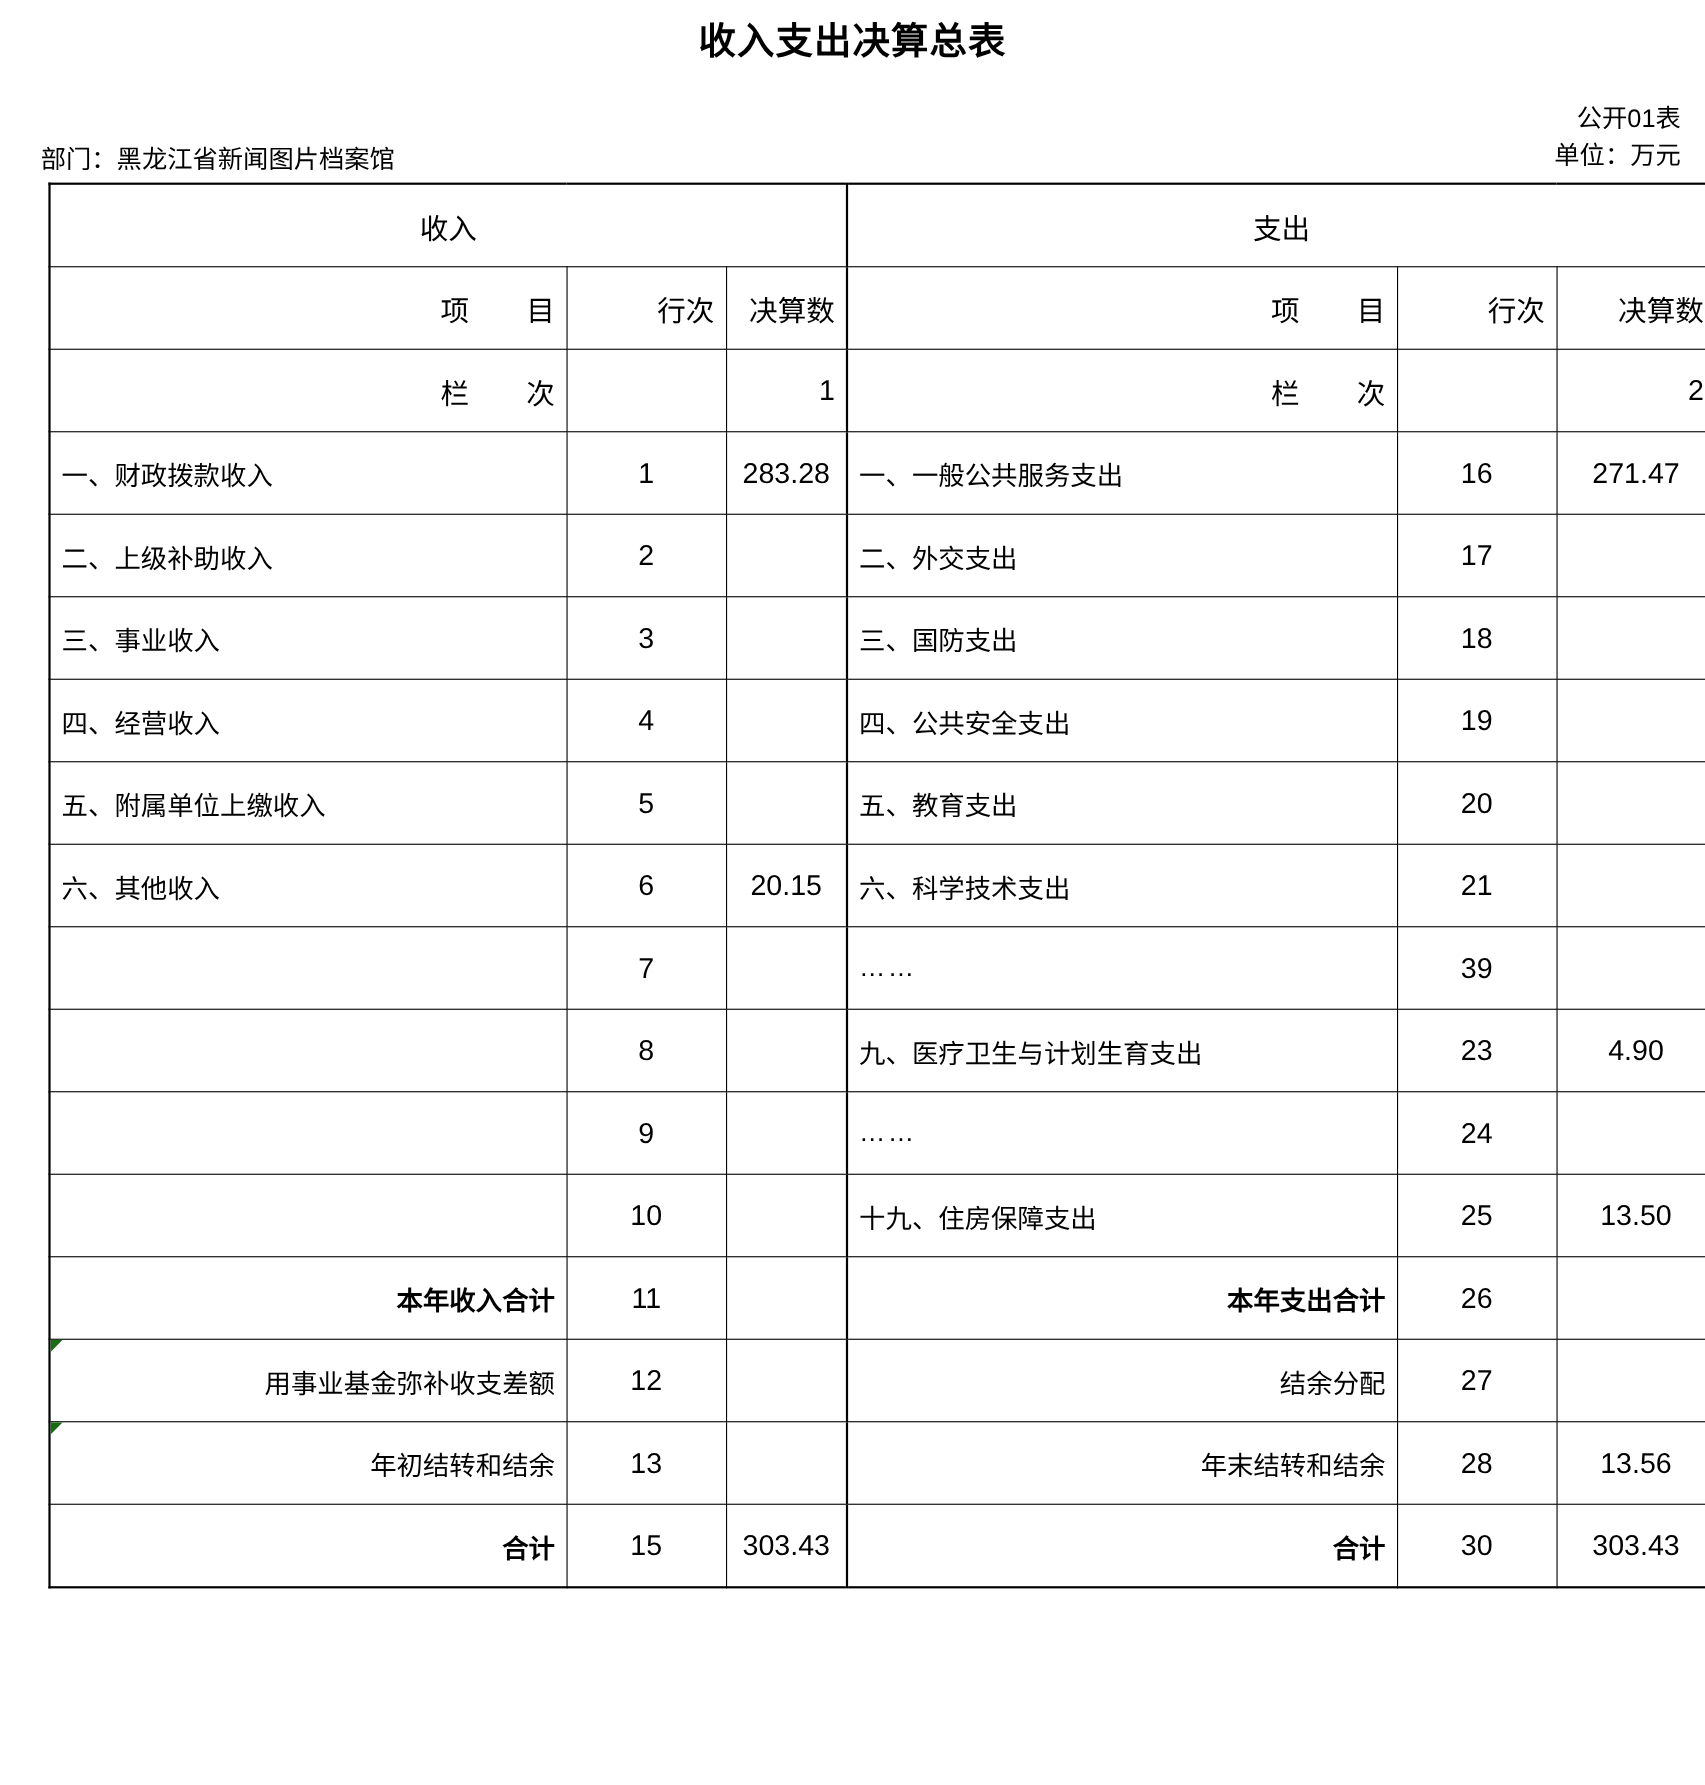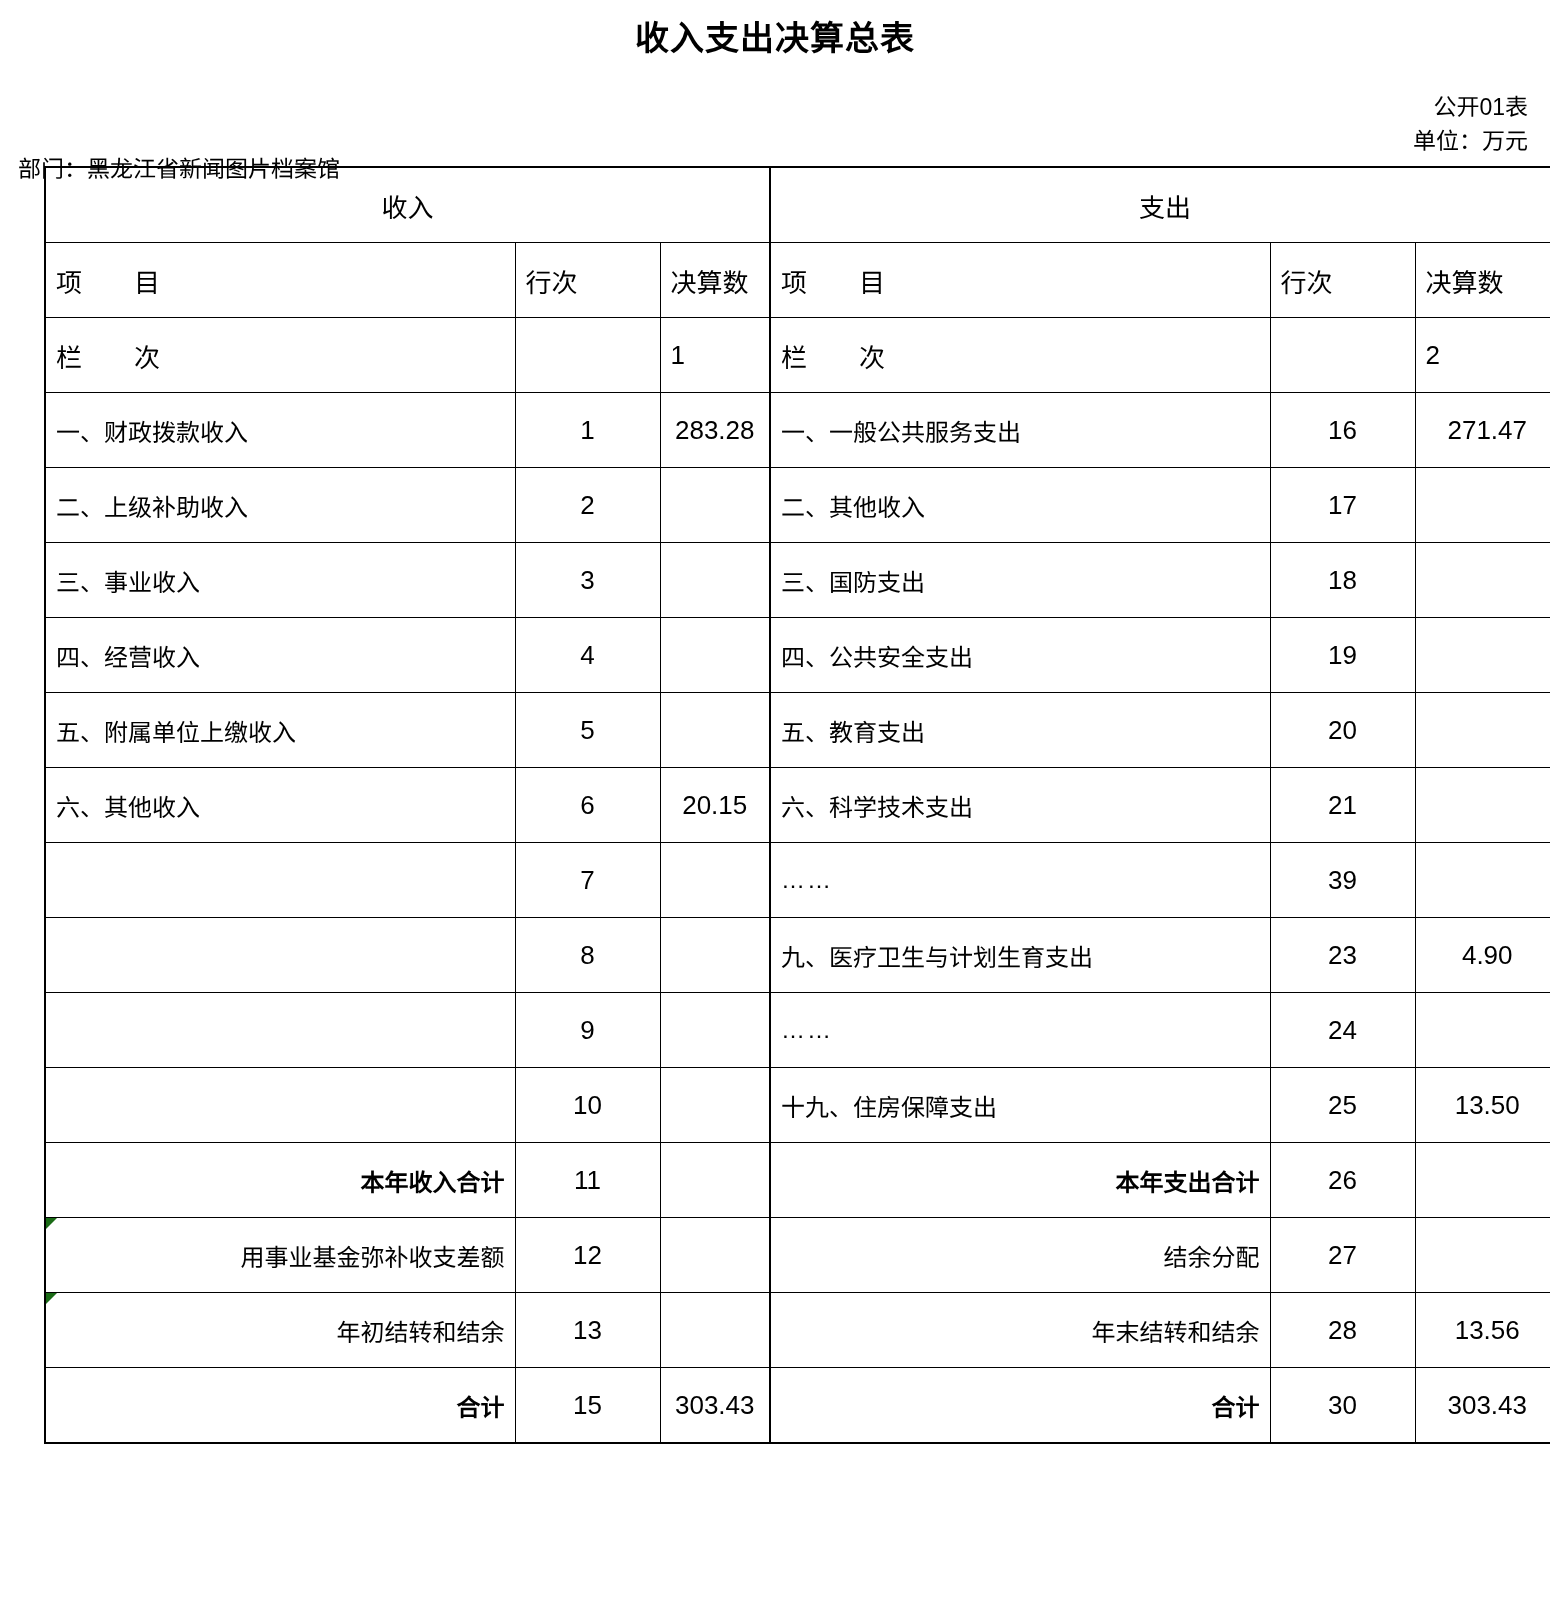--- a/index.html
+++ b/index.html
@@ -38,26 +38,25 @@
     position: absolute;
     right: 22px;
     top: 90px;
     text-align: right;
     font-size: 23px;
     line-height: 1.48;
     margin-left: 36px;
   }
   .meta-left {
     position: absolute;
-    left: 18px;
+    left: 37px;
     top: 128px;
     font-size: 23px;
     line-height: 1.48;
     white-space: nowrap;
-    margin-top: 24px;
   }
 
   
   .table-wrap {
     position: absolute;
     left: 20px;
     top: 166px;
     width: 1508px;
     margin-left: 24px;
   }
@@ -91,21 +90,21 @@
 
   
   .sec-head td {
     text-align: center;
     font-size: 26px;
     height: 82px;
   }
   
   .col-head td,
   .lan-head td {
-    text-align: left;
+    text-align: right;
     font-size: 26px;
     height: 86px;
   }
 
   
   .r-item   { text-align: left; }
   .r-center { text-align: right; }
   .r-num    { text-align: center; font-size: 26px; }
   .r-amt    { text-align: center; font-size: 26px; }
 
@@ -186,21 +185,21 @@
             <td class="r-num">1</td>
             <td class="r-amt divider-left">283.28</td>
             <td class="r-item">一、一般公共服务支出</td>
             <td class="r-num">16</td>
             <td class="r-amt">271.47</td>
           </tr>
           <tr>
             <td class="r-item">二、上级补助收入</td>
             <td class="r-num">2</td>
             <td class="r-amt divider-left"></td>
-            <td class="r-item">二、其他收入</td>
+            <td class="r-item">二、外交支出</td>
             <td class="r-num">17</td>
             <td class="r-amt"></td>
           </tr>
           <tr>
             <td class="r-item">三、事业收入</td>
             <td class="r-num">3</td>
             <td class="r-amt divider-left"></td>
             <td class="r-item">三、国防支出</td>
             <td class="r-num">18</td>
             <td class="r-amt"></td>

